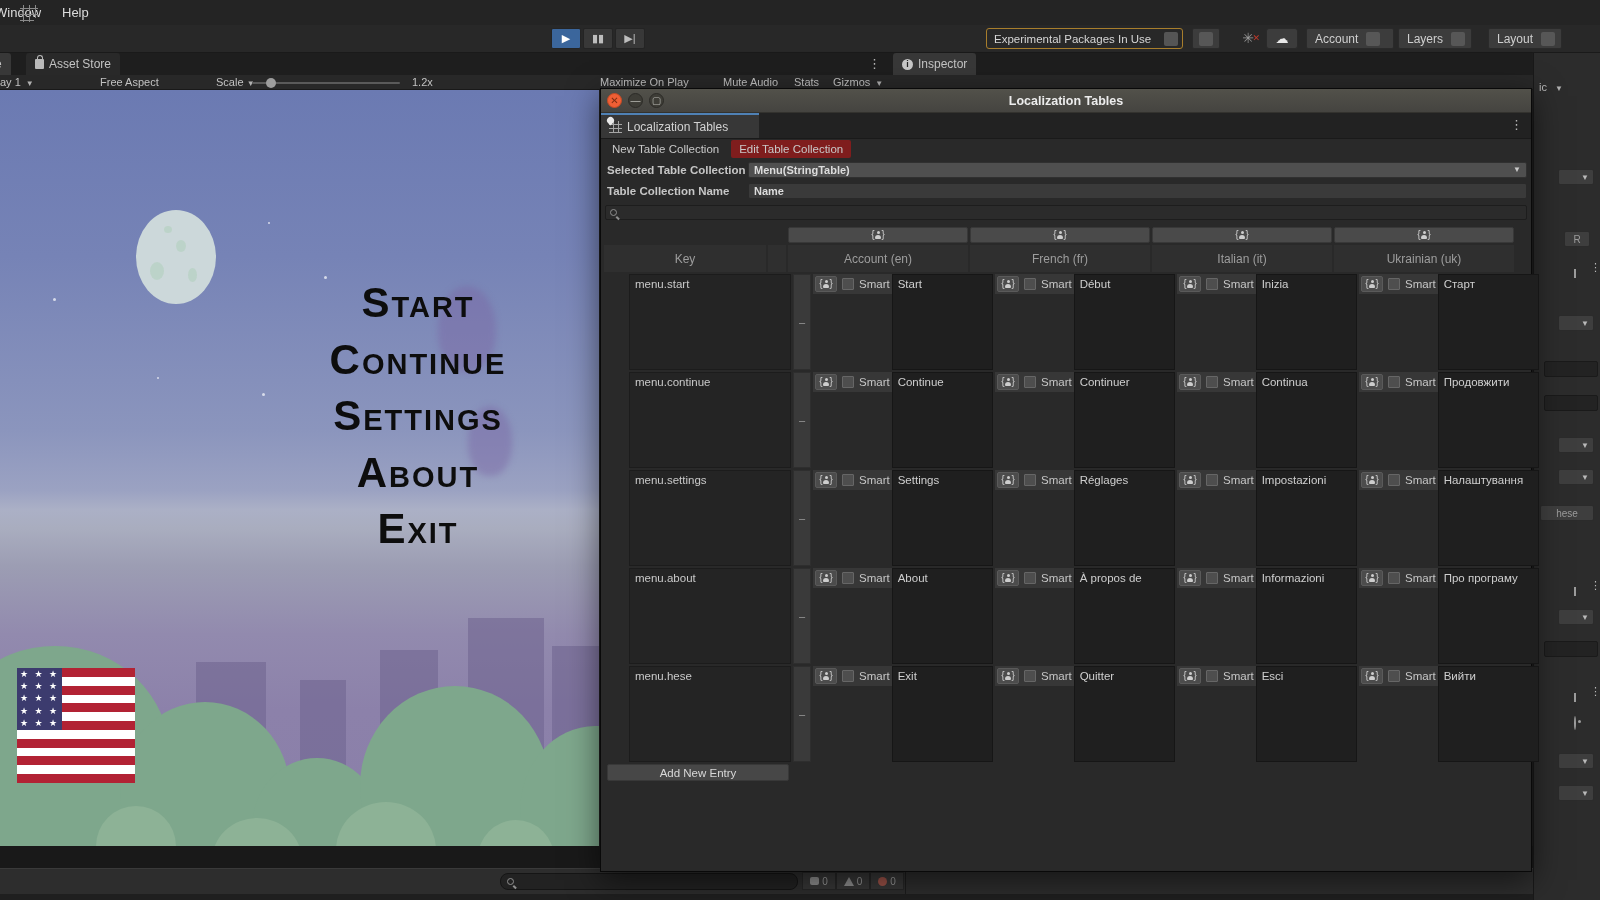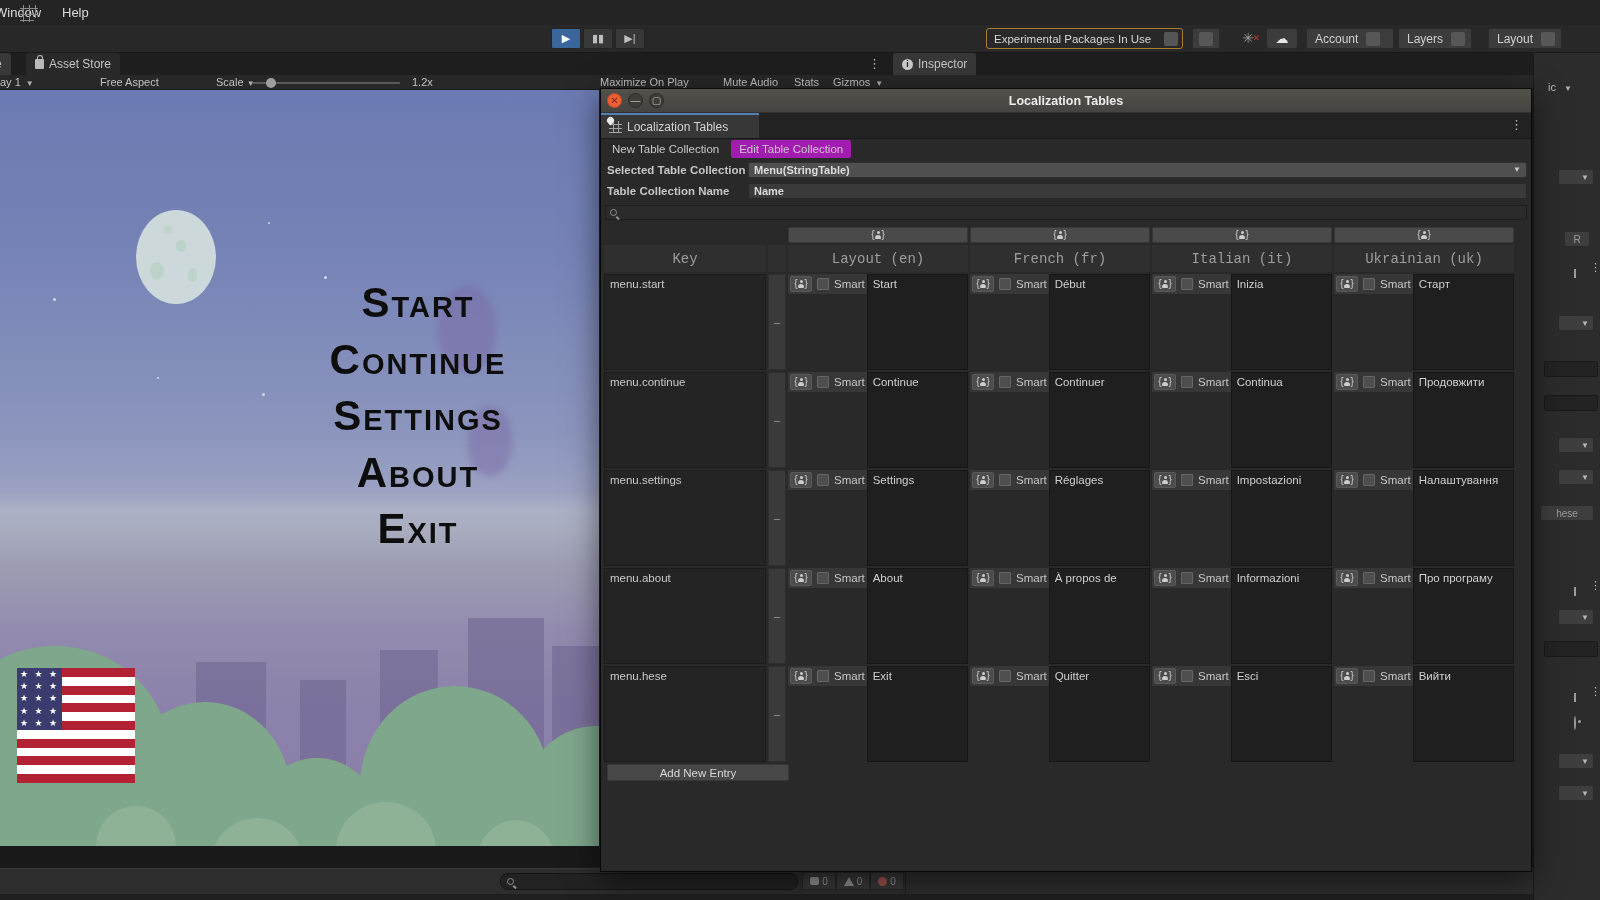--- a/index.html
+++ b/index.html
@@ -110,21 +110,21 @@
     background:
       linear-gradient(#a5a5a5,#a5a5a5) 0 3px/13px 1px no-repeat,
       linear-gradient(#a5a5a5,#a5a5a5) 0 7px/13px 1px no-repeat,
       linear-gradient(#a5a5a5,#a5a5a5) 0 11px/13px 1px no-repeat,
       linear-gradient(#a5a5a5,#a5a5a5) 4px 0/1px 12px no-repeat,
       linear-gradient(#a5a5a5,#a5a5a5) 9px 0/1px 12px no-repeat; }
   .pin-grid::before { content:""; position:absolute; left:-2px; top:-4px; width:7px; height:7px;
     border-radius:50% 50% 50% 0; background:#e9e9e9; transform:rotate(-45deg); }
   #loc-btnrow { height:20px; display:flex; align-items:center; padding-left:3px; gap:4px; }
   .loc-btn { height:18px; padding:0 8px; color:#c9c9c9; font-size:11.5px; line-height:18px; border-radius:2px; }
-  .loc-btn.selected { background:#a21caf; }
+  .loc-btn.selected { background:#7f1d1d; }
   .form-row { height:21px; display:flex; align-items:center; padding:0 4px;font-weight:bold; }
   .form-label { width:143px; color:#c6c6c6; font-size:11.5px; padding-left:2px; flex:none; }
   .dropdown { flex:1; height:16px; background:#4f4f4f; border:1px solid #303030; border-radius:2px;
     color:#dcdcdc; font-size:11px; display:flex; align-items:center; padding:0 5px; }
   .dropdown .caret { margin-left:auto; color:#c9c9c9; }
   .text-field { flex:1; height:16px; background:#3a3a3a; border:1px solid #292929; border-radius:2px;
     color:#dcdcdc; font-size:11px; display:flex; align-items:center; padding:0 5px; }
   .search-row { height:22px; display:flex; align-items:center; padding:0 4px; }
   .search-field { flex:1; height:15px; background:#2b2b2b; border:1px solid #1d1d1d; border-radius:2px;
     color:#8f8f8f; font-size:10px; display:flex; align-items:center; padding:0 4px; }
@@ -133,23 +133,23 @@
 
   
   #loc-table { padding:4px 0 0 3px; }
   .hdr-grid,.trow { display:flex; gap:2px; margin-bottom:2px; }
   .col-key { width:162px; flex:none; }
   .col-grip { width:18px; flex:none; }
   .col-lang { width:180px; flex:none; }
   .pinbtn-row .col-lang { height:16px; background:#4a4a4a; border:1px solid #383838; border-radius:2px;
     display:flex; align-items:center; justify-content:center; }
   .name-row { height:27px; }
-  .name-row .cell { background:#2f2f2f; color:#9d9d9d; font-size:14px; display:flex;
-    align-items:center; justify-content:center; height:100%;font-family:Liberation Mono, monospace; }
-  .trow { height:96px; }
+  .name-row .cell { background:#2f2f2f; color:#9d9d9d; font-size:12px; display:flex;
+    align-items:center; justify-content:center; height:100%; }
+  .trow { height:96px;margin-left:25px; }
   .key-cell { background:#242424; border:1px solid #1c1c1c; color:#c9c9c9; font-size:11.5px;
     padding:3px 5px; width:162px; flex:none; }
   .grip-cell { width:18px; flex:none; background:#3a3a3a; border:1px solid #2e2e2e; color:#9d9d9d;
     display:flex; align-items:center; justify-content:center; font-size:11px; }
   .lcell { width:180px; flex:none; display:flex; flex-direction:row; }
   .lcell-head { height:20px; background:#373737; display:flex; align-items:center; gap:5px; padding:0 2px; }
   .meta-btn { width:22px; height:16px; background:#4c4c4c; border:1px solid #5a5a5a; border-radius:2px;
     display:flex; align-items:center; justify-content:center; }
   .pi { display:inline-flex; align-items:center; color:#cdcdcd; font-size:10px; line-height:10px; }
   .pi::before { content:"{"; } .pi::after { content:"}"; }
@@ -313,21 +313,21 @@
       <div class="cbtn">
         <span class="ic-err"></span>
         <span>0</span>
       </div>
     </div>
     <div class="vdiv"></div>
   </div>
   <div id="bottom-rest" class="abs"></div>
 
   <div id="insp-strip" class="abs">
-    <span class="insp-w" style="left:14px;top:28px">
+    <span class="insp-w" style="left:5px;top:28px">
       <span>ic</span> <span class="caret">▼</span></span>
     <div class="mini-drop insp-w" style="left:24px;top:116px">▼</div>
     <span class="insp-w kebab" style="left:56px;top:208px">⋮</span>
     <span class="insp-w preset-icon" style="left:36px;top:212px"></span>
     <div class="mini-drop insp-w" style="left:24px;top:262px">▼</div>
     <div class="mini-btn insp-w" style="left:30px;top:178px;width:26px">
       <span>R</span>
       </div>
     <div class="mini-field insp-w" style="left:10px;top:308px"></div>
     <div class="mini-field insp-w" style="left:10px;top:342px"></div>
@@ -410,21 +410,21 @@
   <div class="col-lang">
     <span class="pi">
               <span class="pi-fig"></span>
             </span>
   </div>
 </div>
       <div class="hdr-grid name-row">
         <div class="col-key cell">Key</div>
         <div class="col-grip cell" style="background:#2f2f2f"></div>
 
-  <div class="col-lang cell">Layout (en)</div>
+  <div class="col-lang cell">Account (en)</div>
 
   <div class="col-lang cell">French (fr)</div>
 
   <div class="col-lang cell">Italian (it)</div>
 
   <div class="col-lang cell">Ukrainian (uk)</div>
 </div>
       <div id="rows-container">
   <div class="trow">
     <div class="key-cell">menu.start</div>

